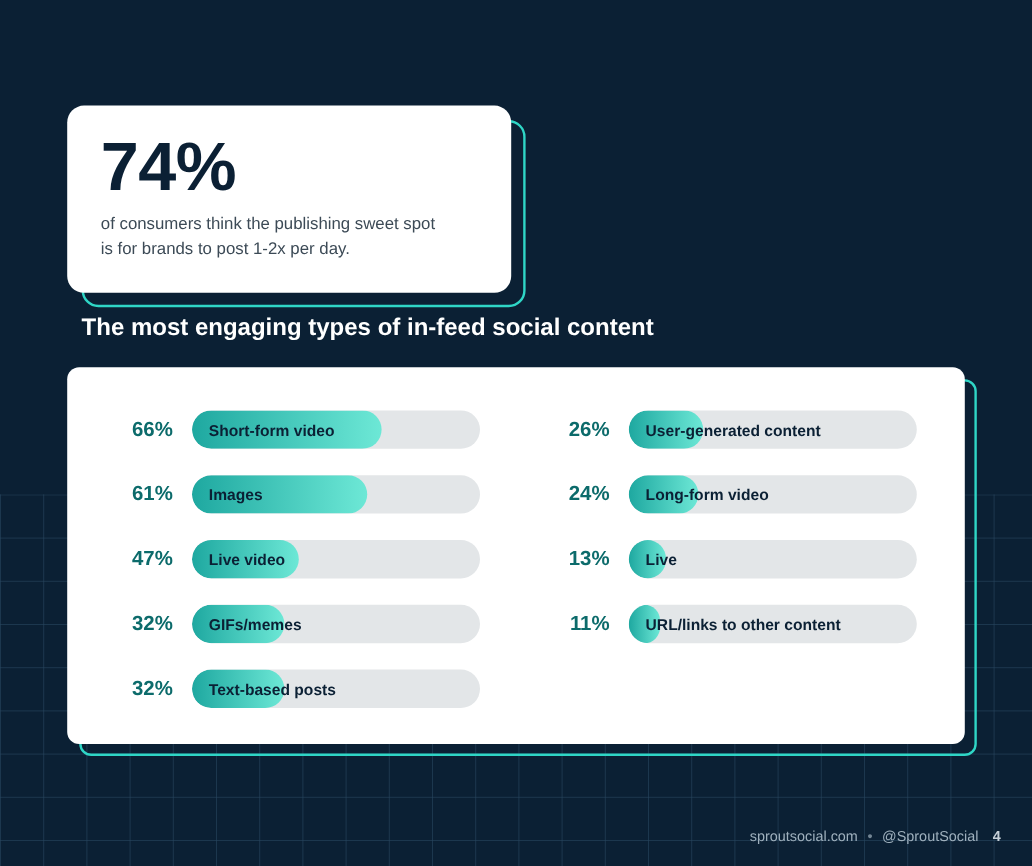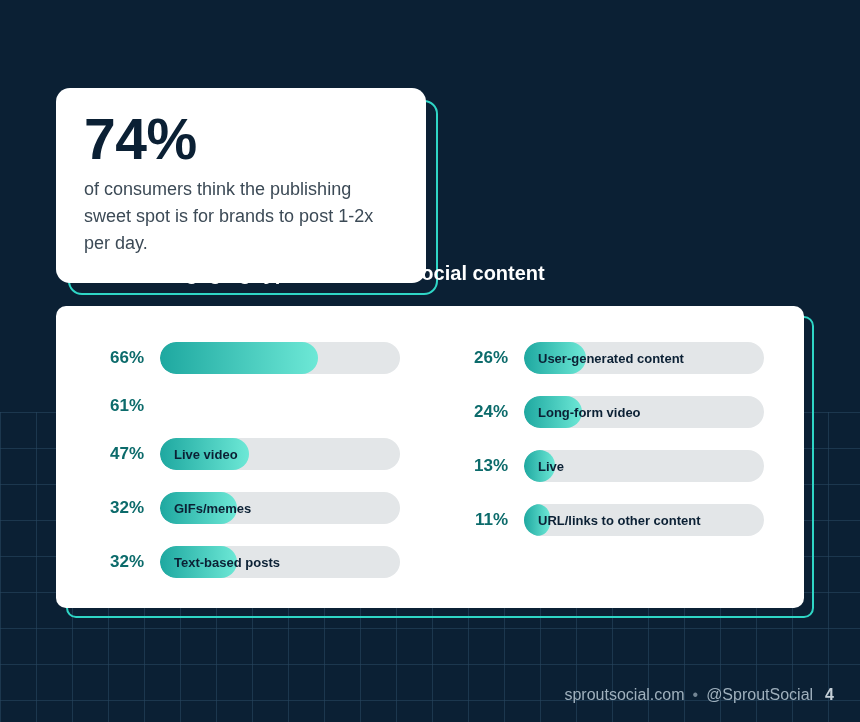--- a/index.html
+++ b/index.html
@@ -41,21 +41,21 @@
     color: #0b2034;
   }
   .callout-stat {
     font-size: 57px;
     font-weight: 800;
     color: #0b2034;
     line-height: 1.05;
     letter-spacing: -0.5px;
   }
   .callout-desc {
-    font-size: 18px;
+    font-size: 14px;
     color: #3c4a56;
     line-height: 1.5;
     margin-top: 6px;
     max-width: 290px;
   }
   .section-title {
     position: absolute;
     top: 262px; left: 68px;
     color: #fff;
     font-size: 20px;
@@ -111,21 +111,21 @@
     display: flex; align-items: center;
     font-size: 13px;
     font-weight: 700;
     color: #0b2034;
     white-space: nowrap;
   }
   .footer {
     position: absolute;
     bottom: 18px; right: 26px;
     color: #9fb0bd;
-    font-size: 16px;
+    font-size: 12px;
     display: flex; align-items: center; gap: 8px;
   }
   .footer .dot { opacity: 0.7; }
   .footer .page { color: #c6d0d8; font-weight: 600; margin-left: 4px; }
 </style>
 </head>
 <body>
 
 <div class="grid-bg"></div>
 
@@ -140,24 +140,29 @@
 <div class="section-title">The most engaging types of in-feed social content</div>
 
 <div class="chart-card-wrap">
   <div class="chart-card-shadow"></div>
   <div class="chart-card">
     <div class="col">
       <div class="bar-row">
         <div class="bar-pct">66%</div>
         <div class="bar-track">
           <div class="bar-fill" style="width:66%"></div>
+          <div class="bar-label">Short-form video</div>
         </div>
       </div>
       <div class="bar-row">
         <div class="bar-pct">61%</div>
+        <div class="bar-track">
+          <div class="bar-fill" style="width:61%"></div>
+          <div class="bar-label">Images</div>
+        </div>
       </div>
       <div class="bar-row">
         <div class="bar-pct">47%</div>
         <div class="bar-track">
           <div class="bar-fill" style="width:37%"></div>
           <div class="bar-label">Live video</div>
         </div>
       </div>
       <div class="bar-row">
         <div class="bar-pct">32%</div>

